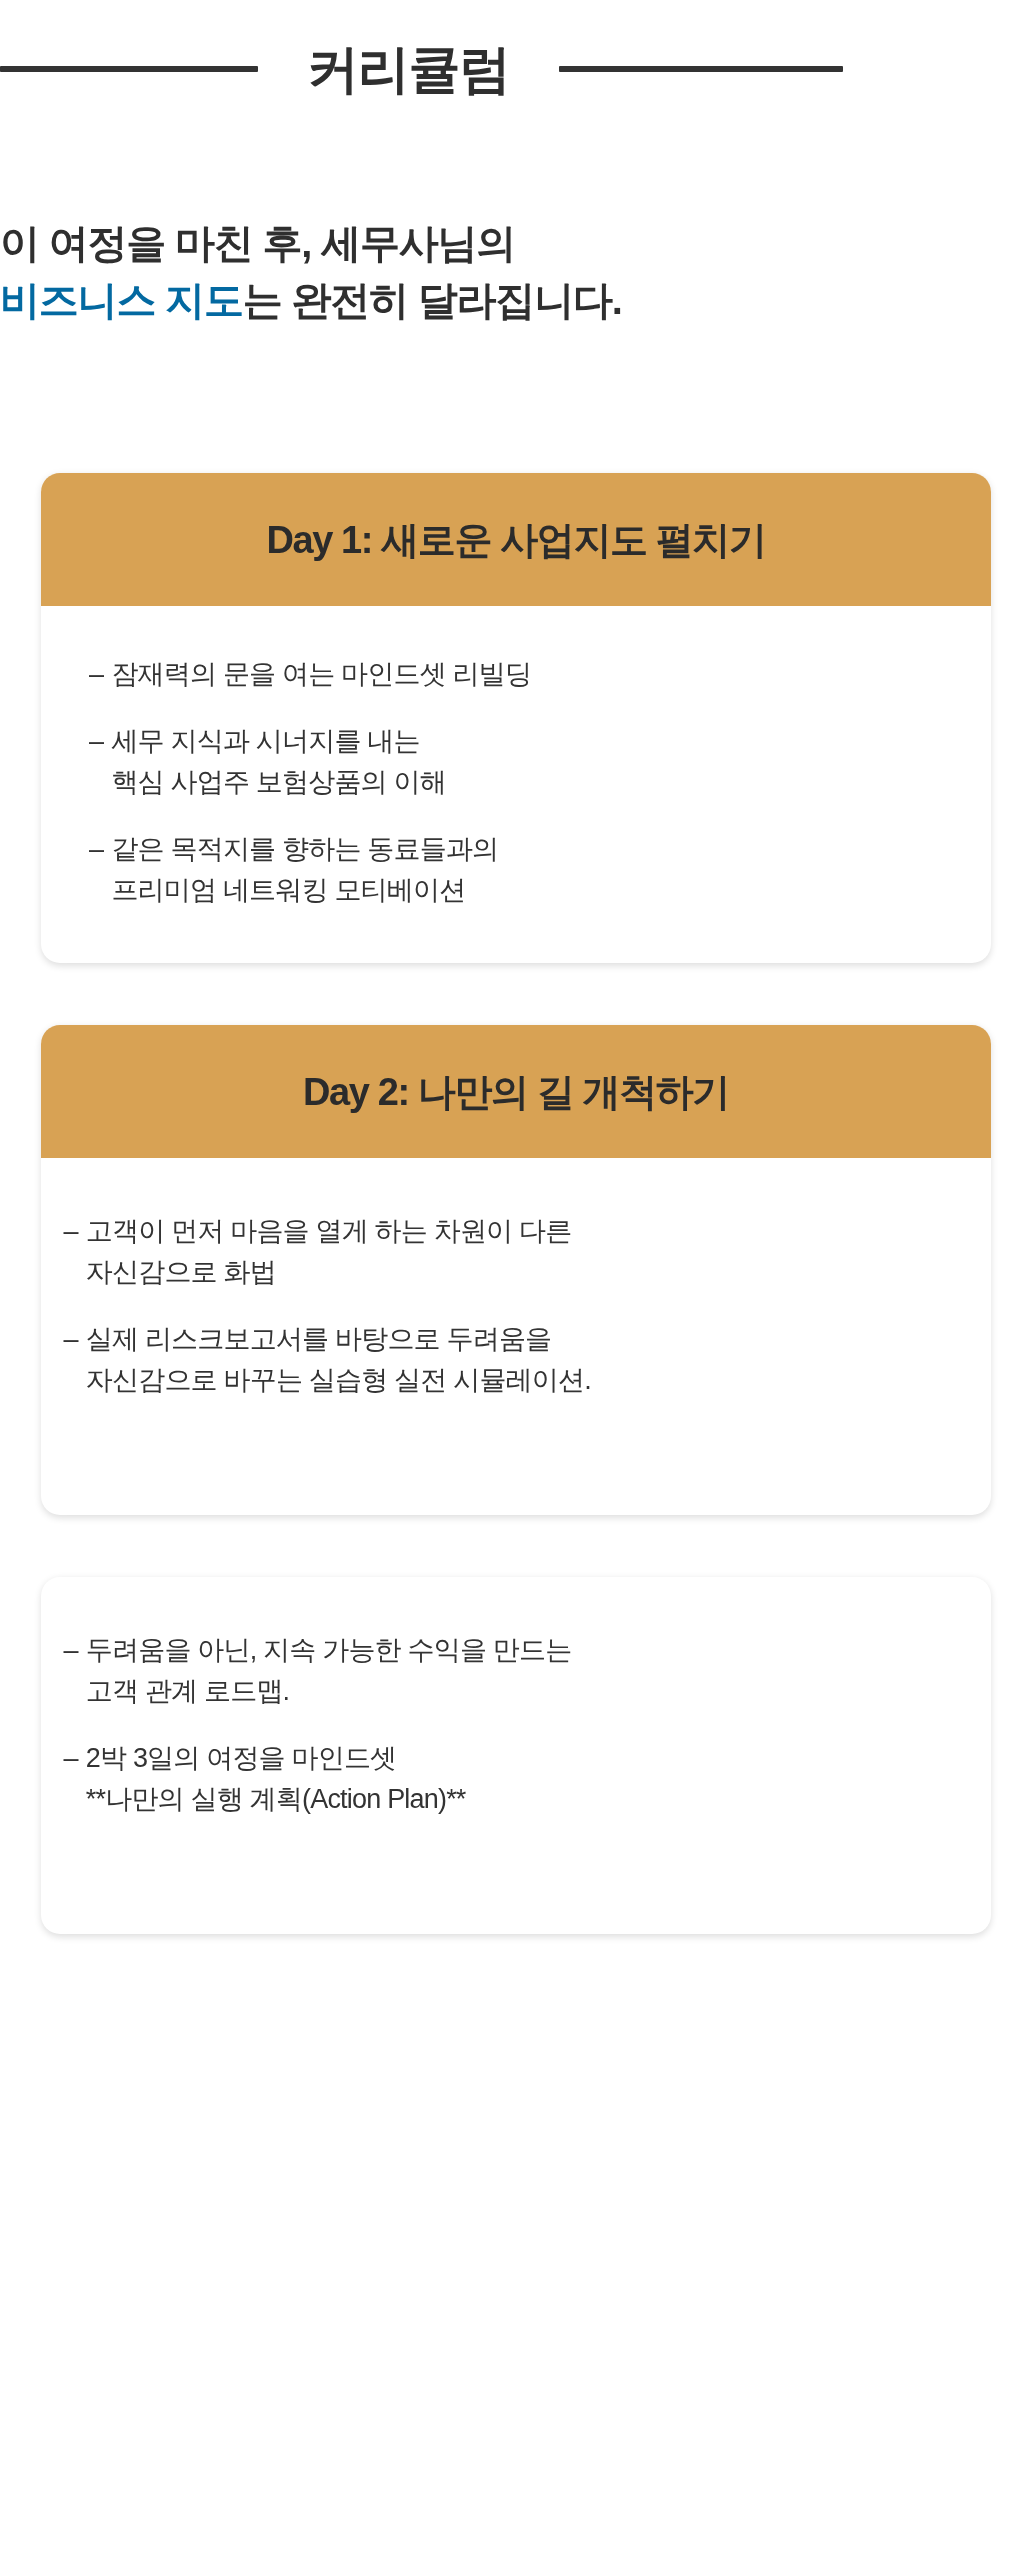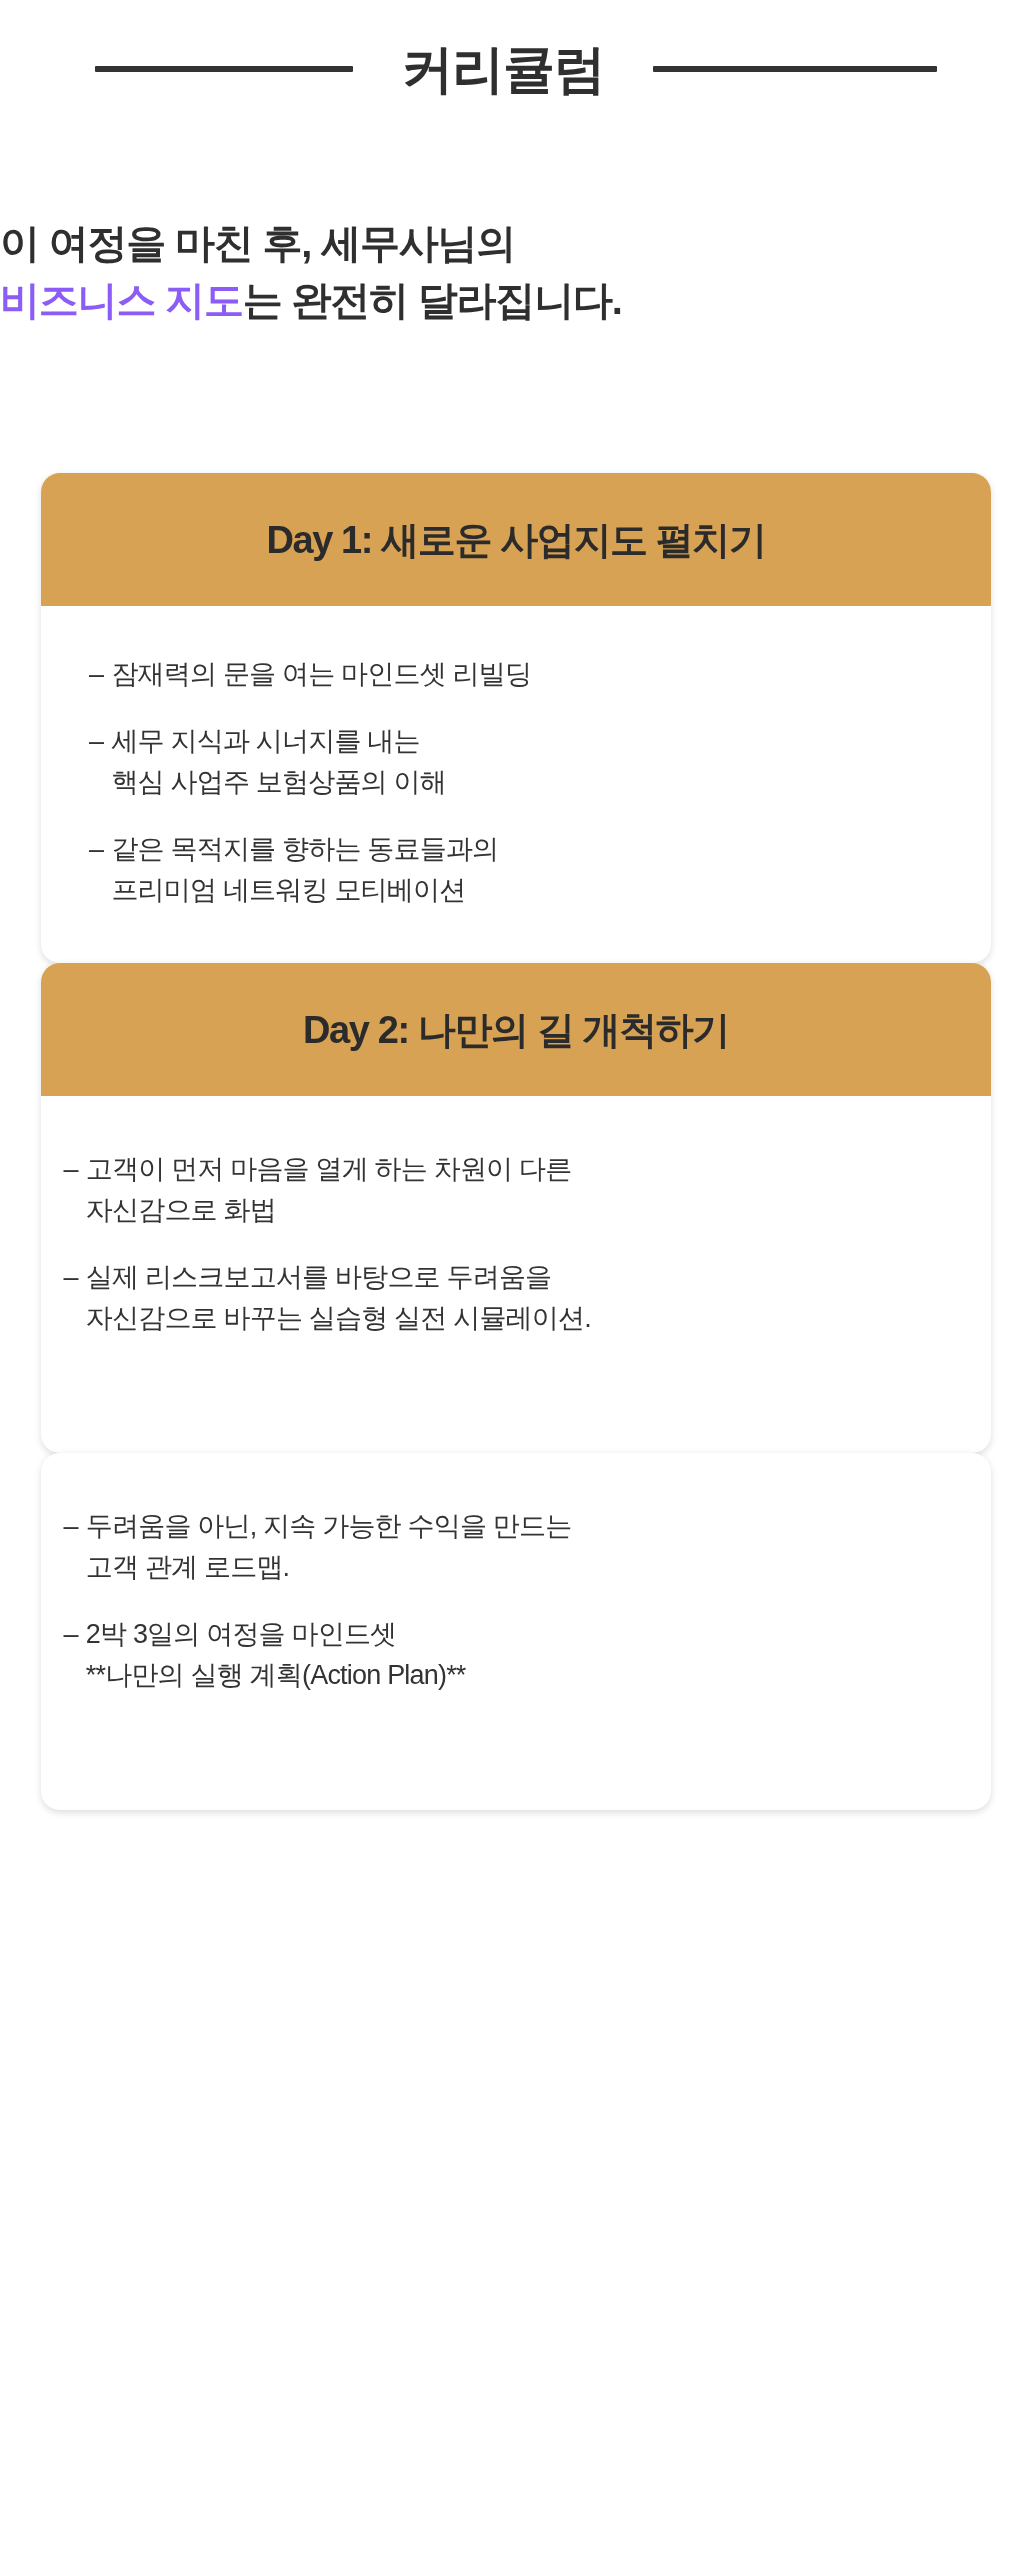--- a/index.html
+++ b/index.html
@@ -27,21 +27,20 @@
 
   
   .header {
     position: absolute;
     left: 0;
     top: 24px;
     width: 1032px;
     height: 90px;
     display: flex;
     align-items: center;
-    justify-content: center;
     gap: 3px;
   }
   .rule {
     height: 6.9px;
     background: #333333;
     border-radius: 0.9px;
     flex: 0 0 auto;
   }
   .rule-left  { width: 258px; margin-right: 46px; }
   .rule-right { width: 284px; margin-left: 46px; }
@@ -62,35 +61,36 @@
     top: 215px;
     width: 1032px;
     text-align: left;
     line-height: 1.42;
     font-weight: 800;
     font-size: 40px;
     color: #2f2f2f;
     letter-spacing: -1.2px;
   }
   .subtitle-line { display: block; white-space: nowrap; }
-  .accent { color: #8b5cf6; }
+  .accent { color: #0369a1; }
 
   
   .cards {
     position: absolute;
     left: 41px;
     top: 473px;
     width: 950px;
   }
   .card {
     width: 950px;
     background: #ffffff;
     border-radius: 19px;
     box-shadow: 0 2.6px 7.7px rgba(0,0,0,0.13);
     overflow: hidden;
+    margin-bottom: 62px;
     box-sizing: border-box;
   }
   .card:last-child { margin-bottom: 0; }
 
   .card-header {
     background: #d8a254;
     height: 133px;
     display: flex;
     align-items: center;
     justify-content: center;

